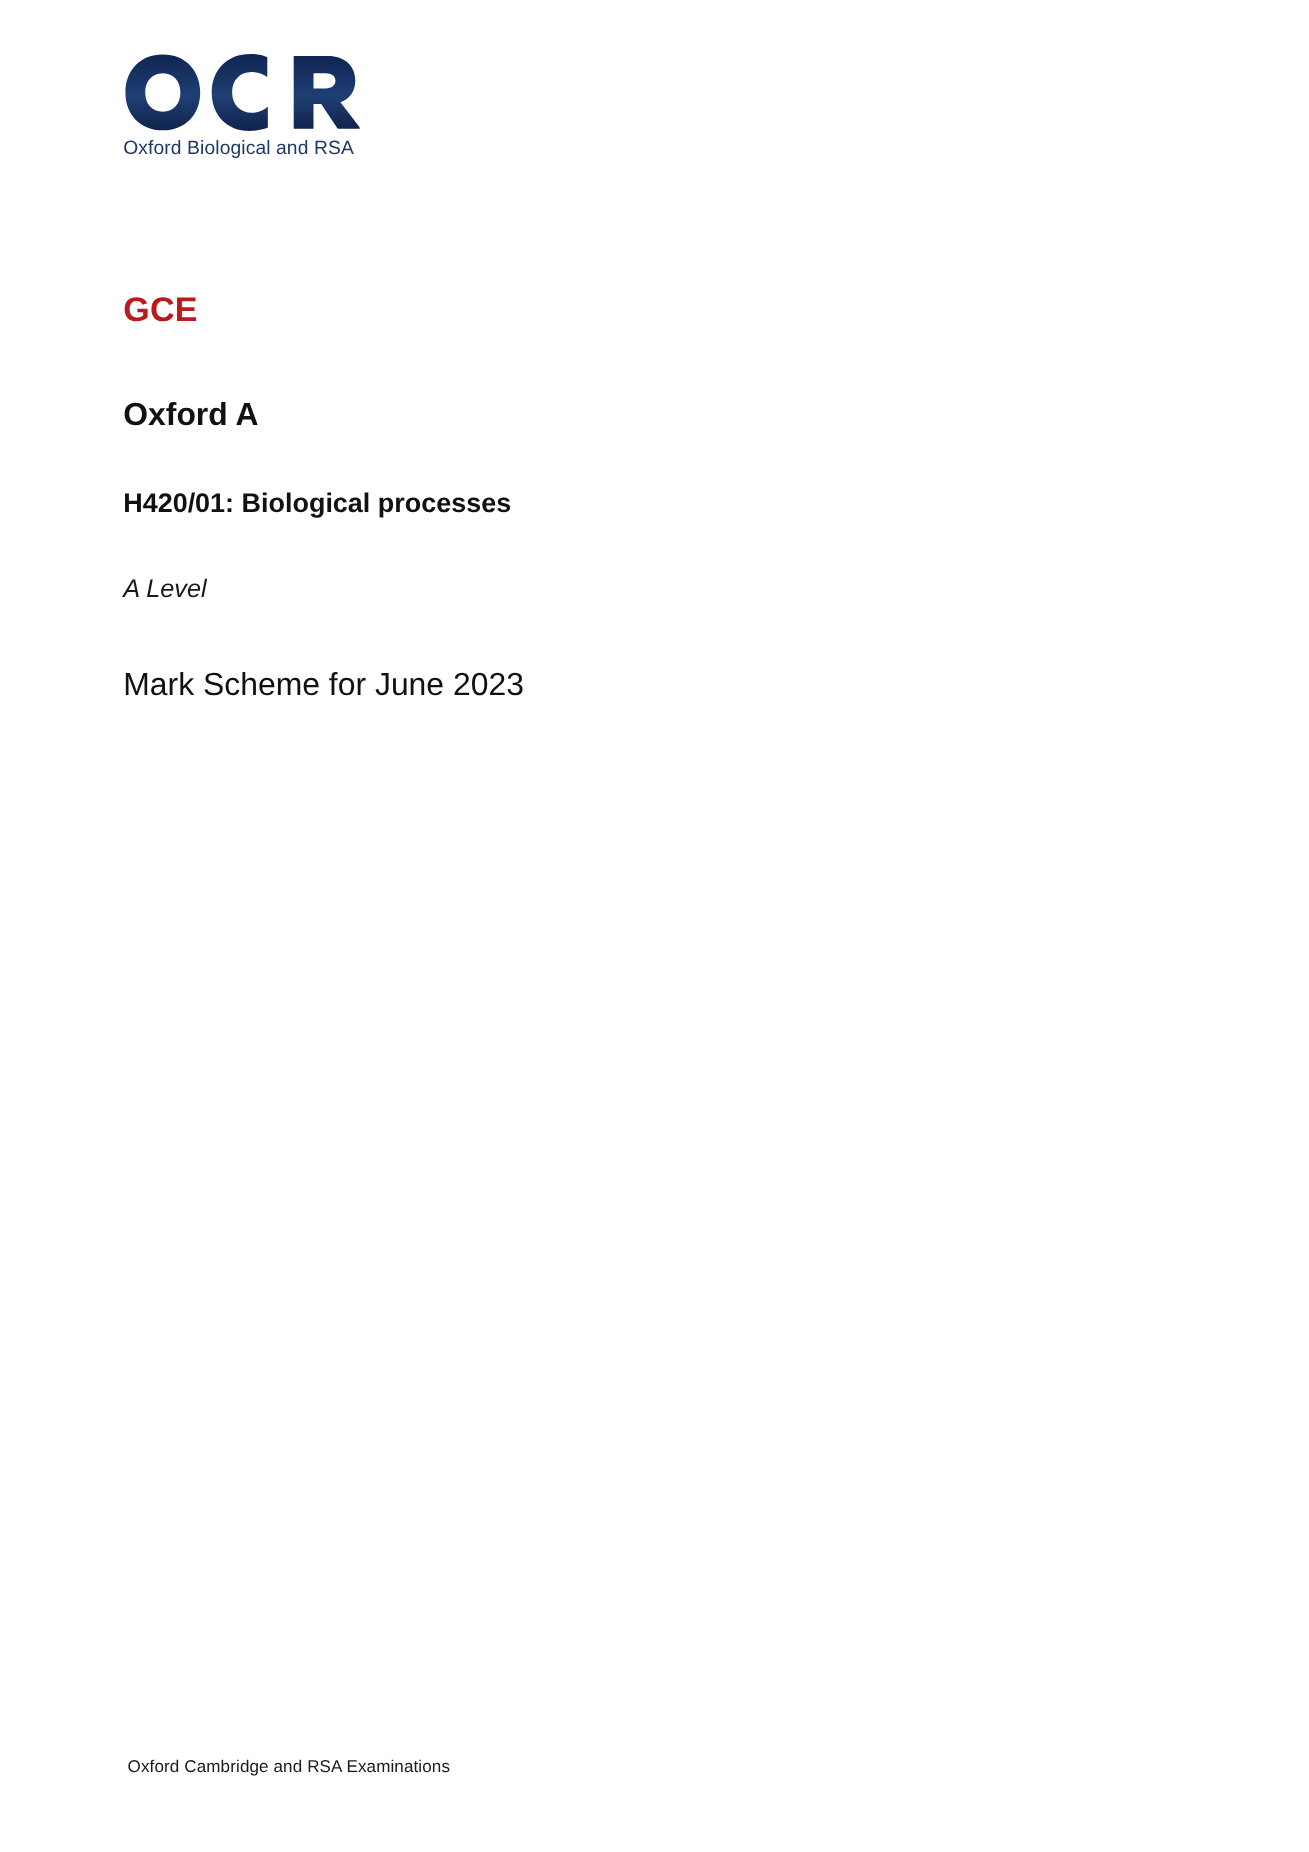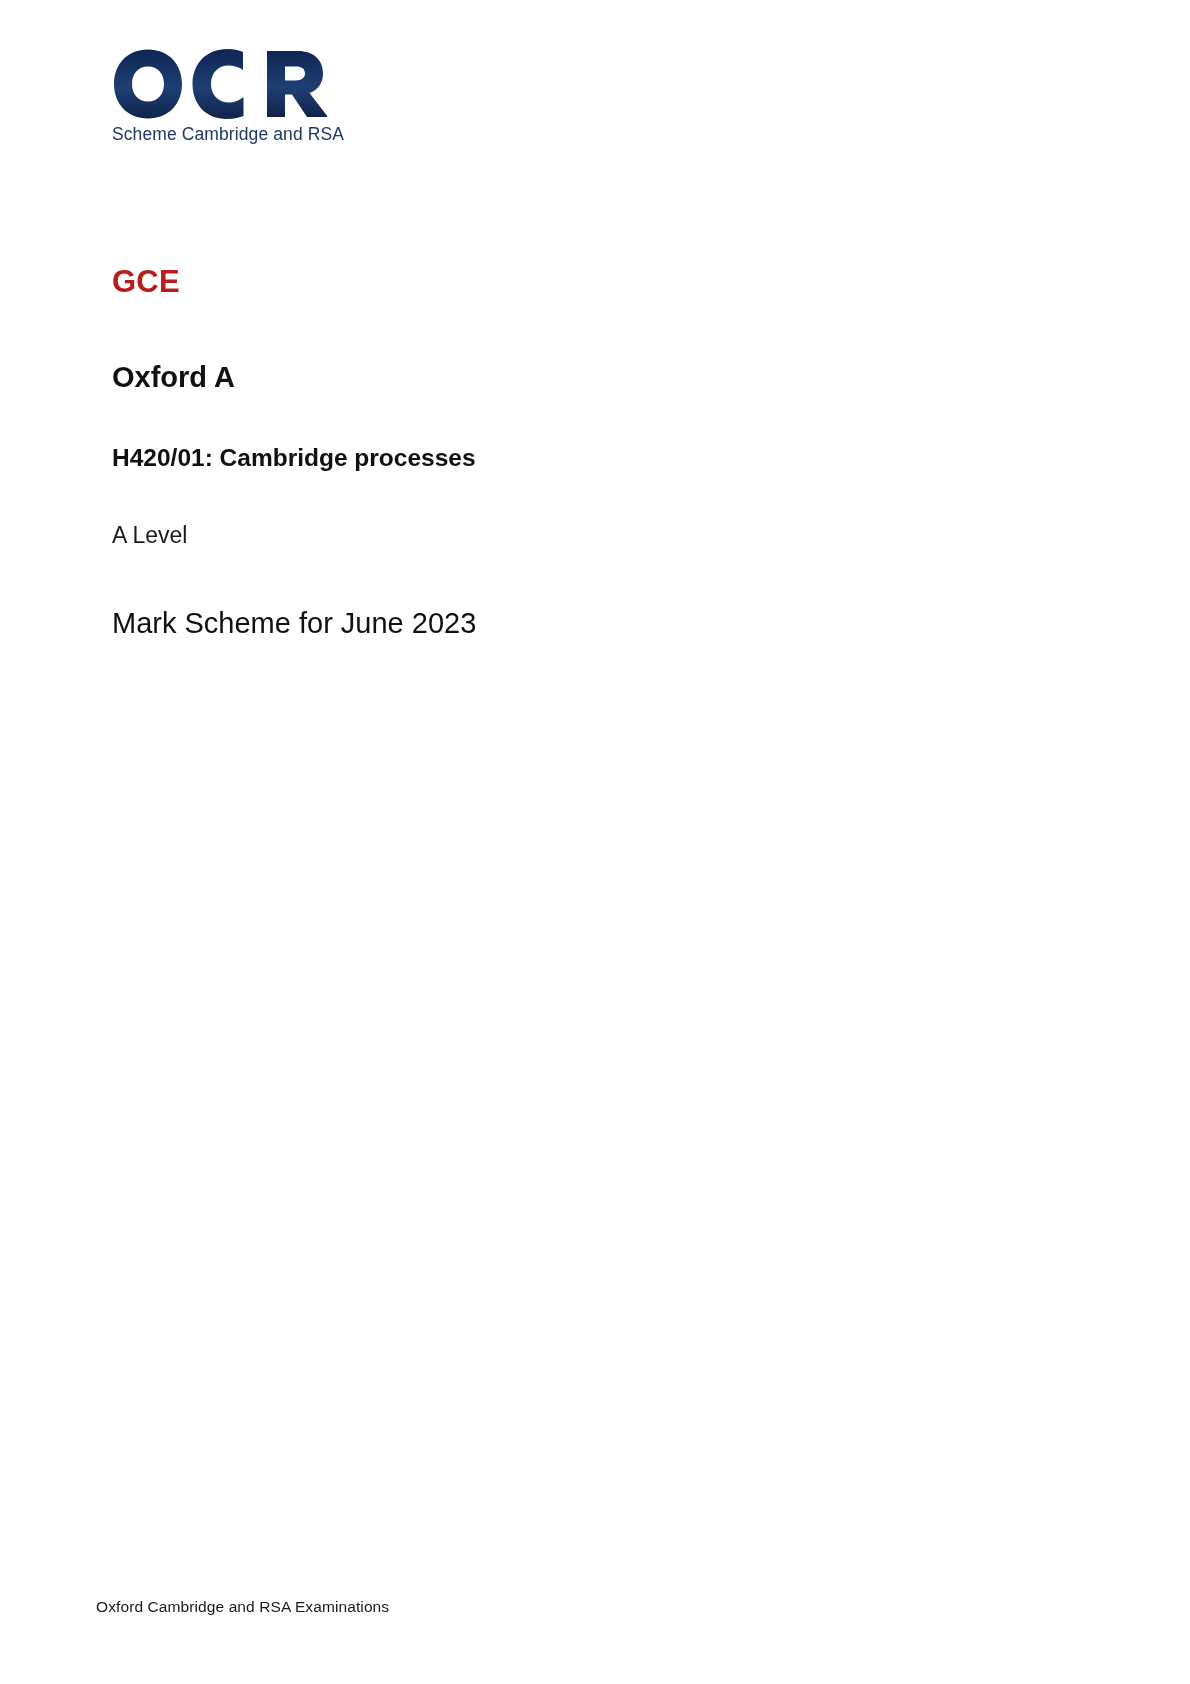--- a/index.html
+++ b/index.html
@@ -68,33 +68,34 @@
     font-weight: bold;
     line-height: 1.15;
     color: #111111;
   }
   .t-level {
     margin-top: 52px;
     font-size: 23px;
     font-weight: normal;
     line-height: 1;
     color: #1a1a1a;
+    font-style: italic;
   }
   .t-markscheme {
     margin-top: 62px;
     font-size: 29px;
     font-weight: normal;
     line-height: 1;
     color: #111111;
   }
 
   
   .footer {
     position: absolute;
-    left: 96px;
+    left: 116px;
     bottom: 68px;
     font-size: 15.5px;
     color: #1a1a1a;
     letter-spacing: 0.1px;
   }
 </style>
 </head>
 <body>
 
 <div class="page">
@@ -110,26 +111,26 @@
       </defs>
       <g fill="url(#navyGrad)">
 
         <path d="M72 6 C31 6 4 35 4 75 C4 115 31 144 72 144 C113 144 140 115 140 75 C140 35 113 6 72 6 Z M72 40 C92 40 104 55 104 75 C104 95 92 110 72 110 C52 110 40 95 40 75 C40 55 52 40 72 40 Z"></path>
 
         <path d="M232 47 C224 41 214 38 203 38 C182 38 168 53 168 75 C168 97 183 112 204 112 C215 112 225 108 233 101 L233 139 C223 143 212 145 200 145 C158 145 131 116 131 75 C131 34 159 5 201 5 C213 5 223 7 232 11 Z" transform="translate(30,0)"></path>
 
         <path d="M290 9 L352 9 C383 9 402 27 402 54 C402 73 392 87 375 93 L412 141 L370 141 L340 96 L326 96 L326 141 L290 141 Z M326 40 L326 68 L348 68 C359 68 366 62 366 54 C366 45 359 40 348 40 Z" transform="translate(20,0)"></path>
       </g>
     </svg>
-    <div class="logo-strap">Scheme Cambridge and RSA</div>
+    <div class="logo-strap">Oxford Biological and RSA</div>
   </div>
 
   <div class="title-block">
     <div class="t-qual">GCE</div>
     <div class="t-subject">Oxford A</div>
-    <div class="t-unit">H420/01: Cambridge processes</div>
+    <div class="t-unit">H420/01: Biological processes</div>
     <div class="t-level">A Level</div>
     <div class="t-markscheme">Mark Scheme for June 2023</div>
   </div>
 
   <div class="footer">Oxford Cambridge and RSA Examinations</div>
 
 </div>
 
 </body></html>

